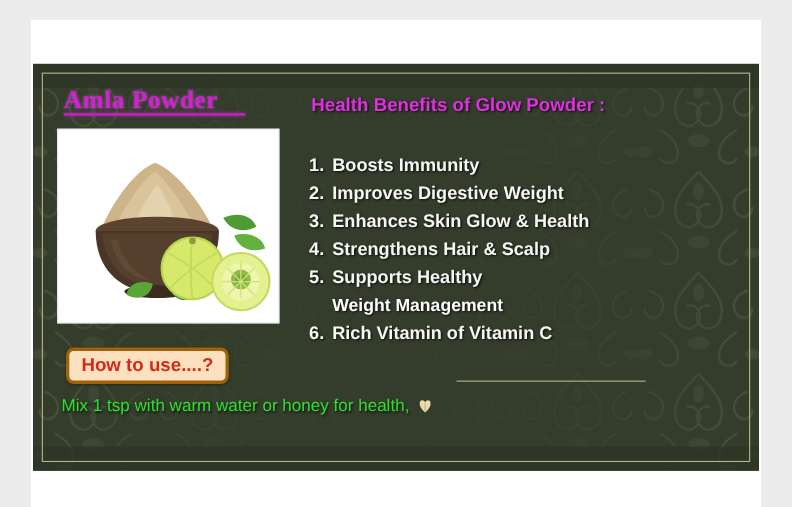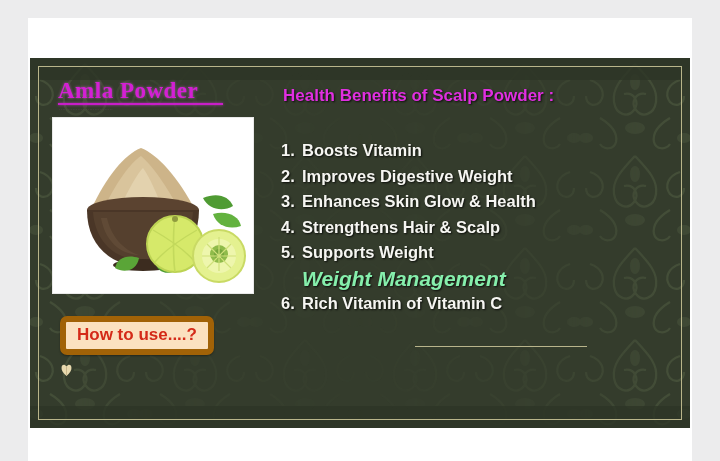--- a/index.html
+++ b/index.html
@@ -104,21 +104,21 @@
     overflow: hidden;
   }
   #product-photo svg { display: block; width: 100%; height: 100%; }
 
   #howto-chip {
     position: absolute;
     left: 30px;
     top: 258px;
     padding: 3px 11px 4px 11px;
     background: #fbe1c0;
-    border: 6px solid #a16207;
+    border: 3px solid #a16207;
     border-radius: 7px;
     color: #d42a18;
     font-size: 17px;
     font-weight: bold;
     white-space: nowrap;
     box-shadow: 0 1px 2px rgba(0,0,0,.35);
   }
 
   
   #benefits-heading {
@@ -147,28 +147,27 @@
     line-height: 25.5px;
     text-shadow: 1px 1px 2px rgba(0,0,0,.8);
     white-space: nowrap;
   }
   .benefit-num {
     width: 21px;
     flex: 0 0 21px;
   }
   .benefit-text { flex: 1 1 auto; }
   .benefit-cont {
-    font-size: 21px;
-    font-weight: bold;
-    color: #86efac;
+    font-size: 16px;
+    font-weight: bold;
+    color: #ffffff;
     line-height: 25.5px;
     text-shadow: 1px 1px 2px rgba(0,0,0,.8);
     padding-left: 21px;
     white-space: nowrap;
-    font-style: italic;
   }
 
   #list-rule {
     position: absolute;
     left: 385px;
     top: 288px;
     width: 172px;
     height: 1px;
     background: #b8b48b;
   }
@@ -277,54 +276,55 @@
         <circle cx="166" cy="138" r="26" fill="none" stroke="#c9da64" stroke-width="2"></circle>
         <circle cx="166" cy="138" r="17" fill="#eef6ad"></circle>
         <circle cx="166" cy="136" r="9" fill="#8fbb4a"></circle>
         <circle cx="166" cy="136" r="5" fill="#76a63c"></circle>
         <path d="M166 119 L166 153 M149 138 L183 138 M154 126 L178 150 M178 126 L154 150" stroke="#cfe07a" stroke-width="1.2" fill="none"></path>
       </svg>
     </div>
 
     <div id="howto-chip">How to use....?</div>
 
-    <div id="benefits-heading">Health Benefits of Scalp Powder :</div>
+    <div id="benefits-heading">Health Benefits of Glow Powder :</div>
 
     <div id="benefits-list">
       <div class="benefit-row">
         <span class="benefit-num">1.</span>
-        <span class="benefit-text">Boosts Vitamin</span>
+        <span class="benefit-text">Boosts Immunity</span>
       </div>
       <div class="benefit-row">
         <span class="benefit-num">2.</span>
         <span class="benefit-text">Improves Digestive Weight</span>
       </div>
       <div class="benefit-row">
         <span class="benefit-num">3.</span>
         <span class="benefit-text">Enhances Skin Glow &amp; Health</span>
       </div>
       <div class="benefit-row">
         <span class="benefit-num">4.</span>
         <span class="benefit-text">Strengthens Hair &amp; Scalp</span>
       </div>
       <div class="benefit-row">
         <span class="benefit-num">5.</span>
-        <span class="benefit-text">Supports Weight</span>
+        <span class="benefit-text">Supports Healthy</span>
       </div>
       <div class="benefit-cont">Weight Management</div>
       <div class="benefit-row">
         <span class="benefit-num">6.</span>
         <span class="benefit-text">Rich Vitamin of Vitamin C</span>
       </div>
     </div>
 
     <div id="list-rule"></div>
 
     <div id="usage-text">
       <div class="usage-line">
+        <span>Mix 1 tsp with warm water or honey for health,</span>
         <span id="usage-ornament">
           <svg viewBox="0 0 13 15" xmlns="http://www.w3.org/2000/svg">
             <path d="M6.5 14 C3 11 1 8 1.6 5 C2.1 2.4 4.6 2 6.5 4.4 C8.4 2 10.9 2.4 11.4 5 C12 8 10 11 6.5 14 Z" fill="#e8d9ae"></path>
             <path d="M6.5 5 L6.5 13" stroke="#c0ad80" stroke-width="0.8" fill="none"></path>
           </svg>
         </span>
       </div>
     </div>
 
   </div>

